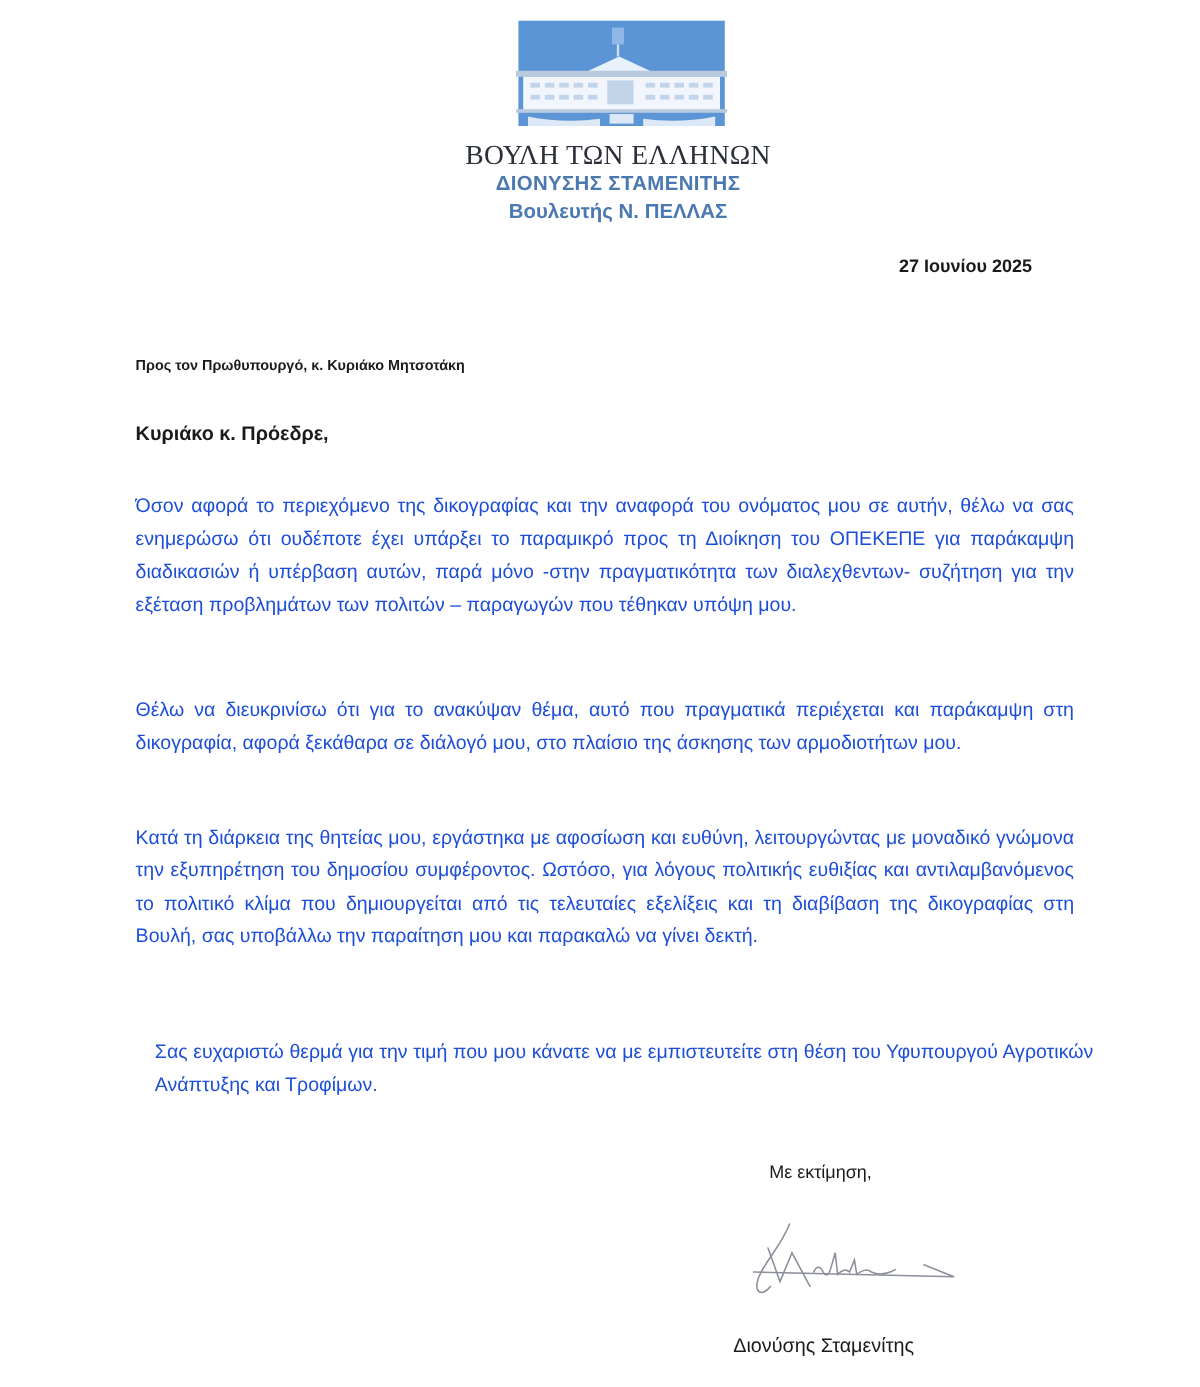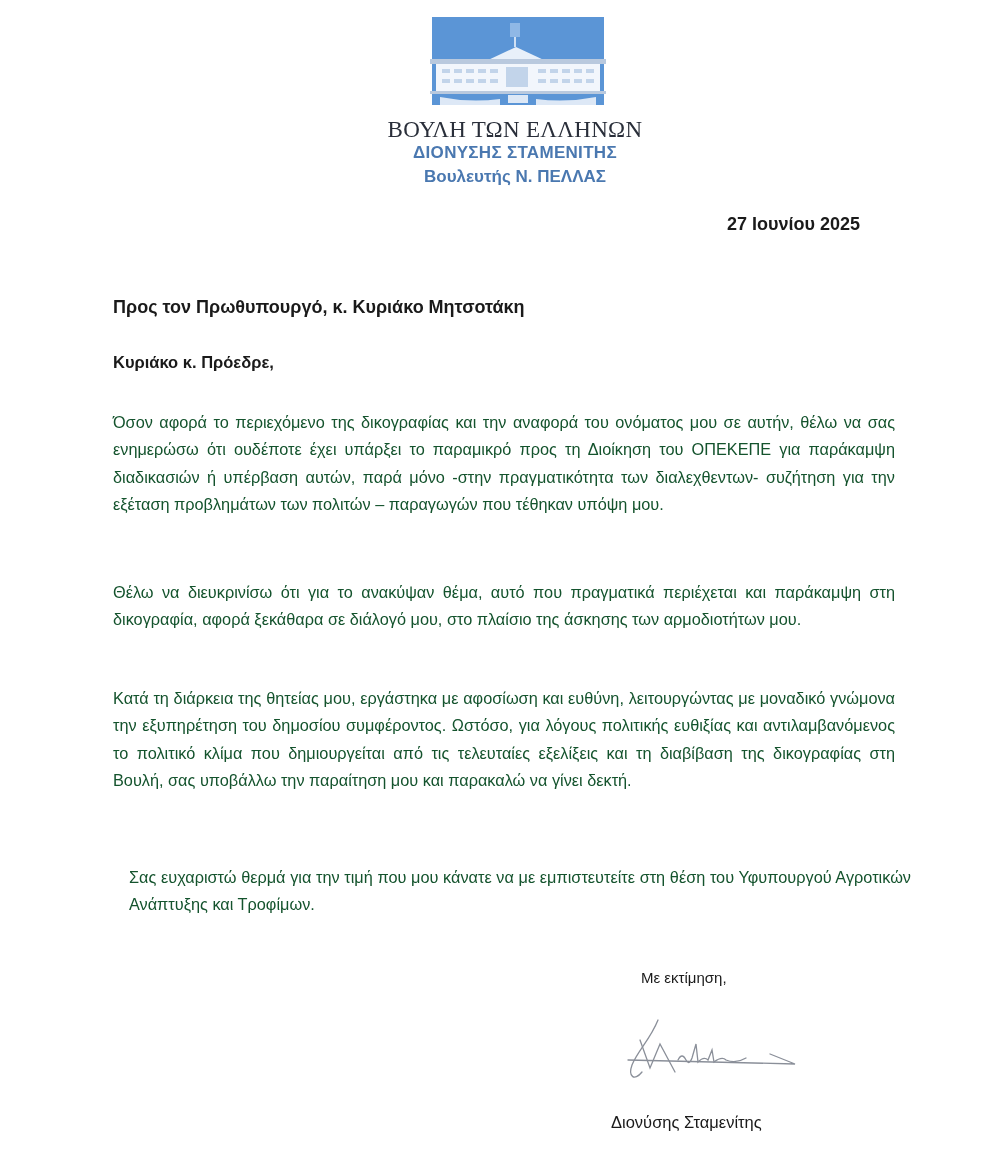--- a/index.html
+++ b/index.html
@@ -3,25 +3,25 @@
 <meta charset="utf-8">
 <style>
   html, body { margin:0; padding:0; background:#ffffff; }
   body { width:1000px; height:1156px; position:relative; overflow:hidden;
          font-family:"Liberation Sans", sans-serif; color:#1a1a1a; }
   .logo { position:absolute; left:430px; top:17px; width:176px; height:88px; }
   .hdr { position:absolute; left:0; width:1030px; text-align:center; }
   .hdr-parl { top:117px; font-family:"Liberation Serif", serif; font-size:23px; color:#2a2f3a; letter-spacing:0.3px; }
   .hdr-name { top:143px; font-size:17px; font-weight:bold; color:#4a78b0; letter-spacing:0.3px; }
   .hdr-title { top:167px; font-size:17px; font-weight:bold; color:#4a78b0; }
-  .date { position:absolute; right:140px; top:214px; font-size:18px; font-weight:bold; }
-  .recipient { position:absolute; left:113px; top:297px; font-size:18px; font-weight:bold;text-align:center; }
+  .date { position:absolute; right:140px; top:214px; font-size:15px; font-weight:bold; }
+  .recipient { position:absolute; left:113px; top:297px; font-size:12px; font-weight:bold;text-align:center; }
   .salute { position:absolute; left:113px; top:353px; font-size:16.5px; font-weight:bold; }
   .para { position:absolute; left:113px; width:782px; font-size:16.3px; line-height:27.4px;
-          text-align:justify; color:#14532d; }
+          text-align:justify; color:#1d4ed8; }
   .p1 { top:409px; }
   .p2 { top:579px; }
   .p3 { top:685px; }
   .p4 { top:848px; }
   .closing { position:absolute; left:641px; top:969px; font-size:15px; }
   .signature { position:absolute; left:620px; top:1010px; width:180px; height:80px; }
   .signer { position:absolute; left:611px; top:1113px; font-size:16.5px;text-align:center; }
 </style>
 </head>
 <body>

